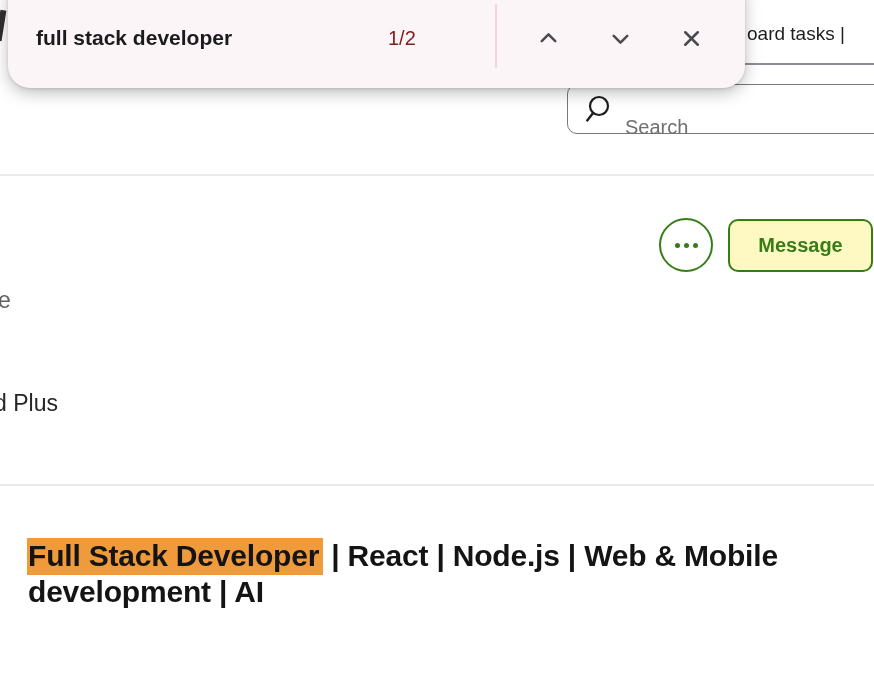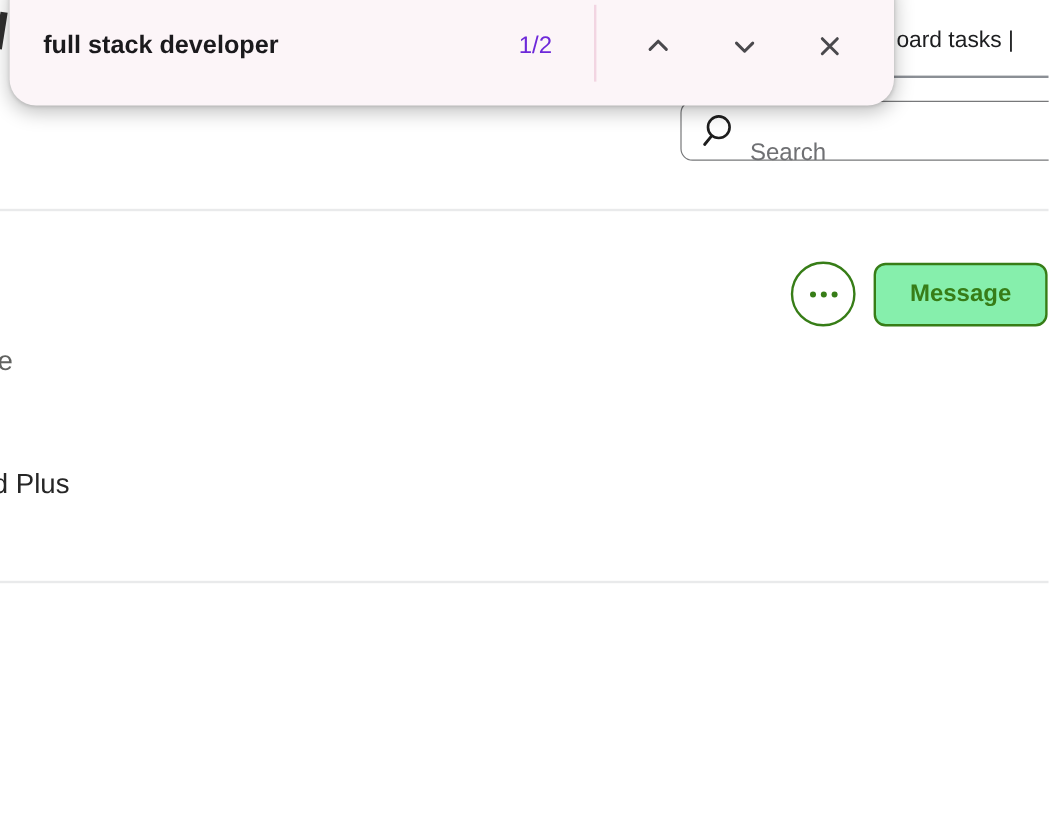--- a/index.html
+++ b/index.html
@@ -29,22 +29,22 @@
     background:var(--find_bar_bg, #fcf5f8);
     border-radius:22px; z-index:20;
     box-shadow:0 5px 16px rgba(0,0,0,.25), 0 1px 3px rgba(0,0,0,.12);
   }
   .find-query {
     position:absolute; left:28px; top:49px;
     font-size:21px; line-height:26px; font-weight:bold; color:#1b1a1d;
     white-space:nowrap;
   }
   .find-counter {
-    position:absolute; left:380px; width:72px; top:50px; text-align:right;
-    font-size:20px; line-height:25px; color:#6d28d9;
+    position:absolute; left:380px; width:72px; top:50px; 
+    font-size:20px; line-height:25px; color:#7f1d1d;
   }
   .find-divider {
     position:absolute; left:487px; top:28px; width:2px; height:64px;
     background:var(--find_divider_pink, #f2d5e2);
   }
   .find-btn {
     position:absolute; top:43px; width:38px; height:38px;
     display:flex; align-items:center; justify-content:center;
     background:transparent; border:none; padding:0; cursor:pointer;
   }
@@ -79,21 +79,21 @@
     background:#fff; display:flex; align-items:center; justify-content:center;
     gap:4px; cursor:pointer; box-sizing:border-box;
   }
   .more-btn i {
     width:5px; height:5px; border-radius:50%;
     background:var(--accent_green,#377d17); display:block;
   }
   .message-btn {
     position:absolute; left:728px; top:219px; width:145px; height:53px;
     border:2px solid var(--accent_green,#377d17); border-radius:10px;
-    background:#86efac; color:var(--accent_green,#377d17);
+    background:#fef9c3; color:var(--accent_green,#377d17);
     font-family:"Liberation Sans", sans-serif; font-size:20px; font-weight:bold;
     display:flex; align-items:center; justify-content:center; cursor:pointer;
     box-sizing:border-box;
   }
 
   
   .frag-e     { position:absolute; left:-2px; top:287px; font-size:23px; line-height:27px; color:#616260; }
   .frag-dplus { position:absolute; left:-6px; top:390px; font-size:23px; line-height:27px; color:#262626; }
 
   
@@ -156,14 +156,15 @@
         <i></i>
     </span>
   </button>
   <button class="message-btn">Message</button>
 
   <div class="frag-e">e</div>
   <div class="frag-dplus">d Plus</div>
 
   <div class="divider divider-2"></div>
 
+  <h1 class="profile-title"><span class="hl">Full Stack Developer</span><span> | React | Node.js | Web &amp; Mobile</span><br><span>development | AI</span></h1>
 
 </div>
 
 </body></html>

